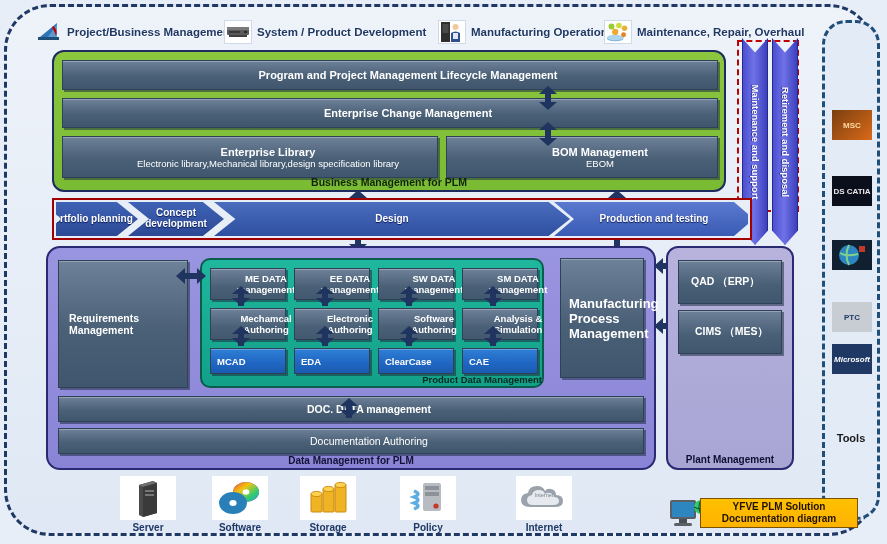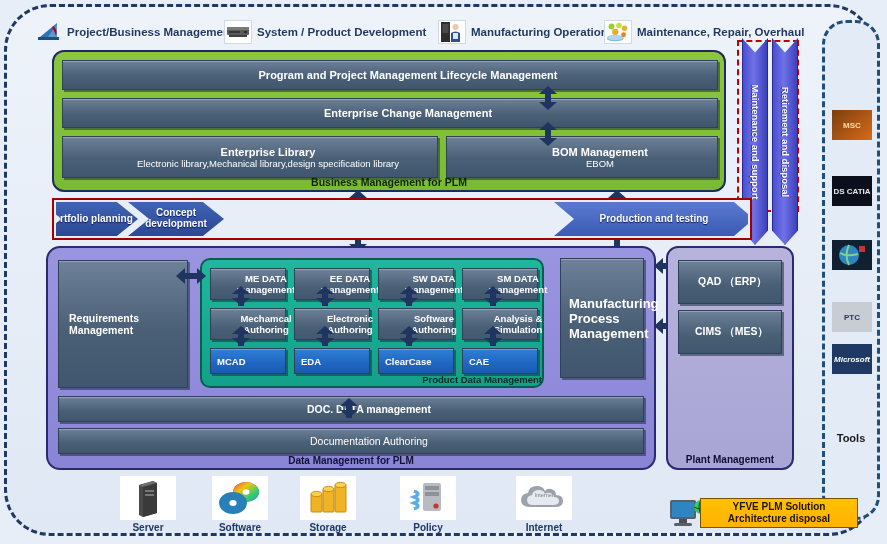--- a/index.html
+++ b/index.html
@@ -300,20 +300,24 @@
   <div class="life-band">
     <div class="life-inner">
       <div class="chev c1" style="left:-14px;width:96px;
            clip-path:polygon(0 0,78% 0,100% 50%,78% 100%,0 100%,20% 50%);">
         <span>Portfolio planning</span>
       </div>
       <div class="chev c2" style="left:72px;width:96px;
            clip-path:polygon(0 0,78% 0,100% 50%,78% 100%,0 100%,22% 50%);">
         <span>Concept development</span>
       </div>
+      <div class="chev c3" style="left:158px;width:356px;
+           clip-path:polygon(0 0,94% 0,100% 50%,94% 100%,0 100%,6% 50%);">
+        <span>Design</span>
+      </div>
       <div class="chev c4" style="left:498px;width:200px;line-height:1.15;
            clip-path:polygon(0 0,90% 0,100% 50%,90% 100%,0 100%,10% 50%);">
         <span>Production and testing</span>
       </div>
     </div>
   </div>
 
   <div class="purple-panel">
 
     <div class="slab" style="position:absolute;left:10px;top:12px;width:130px;height:128px;
@@ -413,21 +417,21 @@
     </div>
   <div class="harrow" style="left:654px;top:258px;">
       <i></i>
     </div>
   <div class="harrow" style="left:654px;top:318px;">
       <i></i>
     </div>
 
   <div class="plant-panel">
     <div class="slab" style="position:absolute;left:10px;top:12px;width:104px;height:44px;
-         justify-content:flex-start;padding-left:19px;font-size:10.5px;">
+         justify-content:flex-start;padding-left:12px;font-size:10.5px;">
       <span>QAD （ERP）</span>
     </div>
     <div class="slab" style="position:absolute;left:10px;top:62px;width:104px;height:44px;
          justify-content:flex-start;padding-left:16px;font-size:10.5px;">
       <span>CIMS （MES）</span>
     </div>
     <div class="plant-caption">Plant Management</div>
   </div>
 
   <div class="bot-item" style="left:112px;top:476px;">
@@ -531,16 +535,16 @@
       <rect x="4" y="6" width="22" height="15" fill="#2e86c1"></rect>
       <rect x="11" y="23" width="8" height="4" fill="#4a4e55"></rect>
       <rect x="6" y="27" width="18" height="3" rx="1.5" fill="#5b5f66"></rect>
       <circle cx="33" cy="11" r="7" fill="#2ecc71"></circle>
       <path d="M26 11 q7 4 14 0 M33 4 q-4 7 0 14" stroke="#145a32" stroke-width="1.3" fill="none"></path>
     </svg>
   </div>
   <div class="watermark">wor</div>
   <div class="banner">
     <span>YFVE PLM  Solution</span>
-    <span>Architecture disposal</span>
+    <span>Documentation diagram</span>
   </div>
 
 </div>
 
 </body></html>

